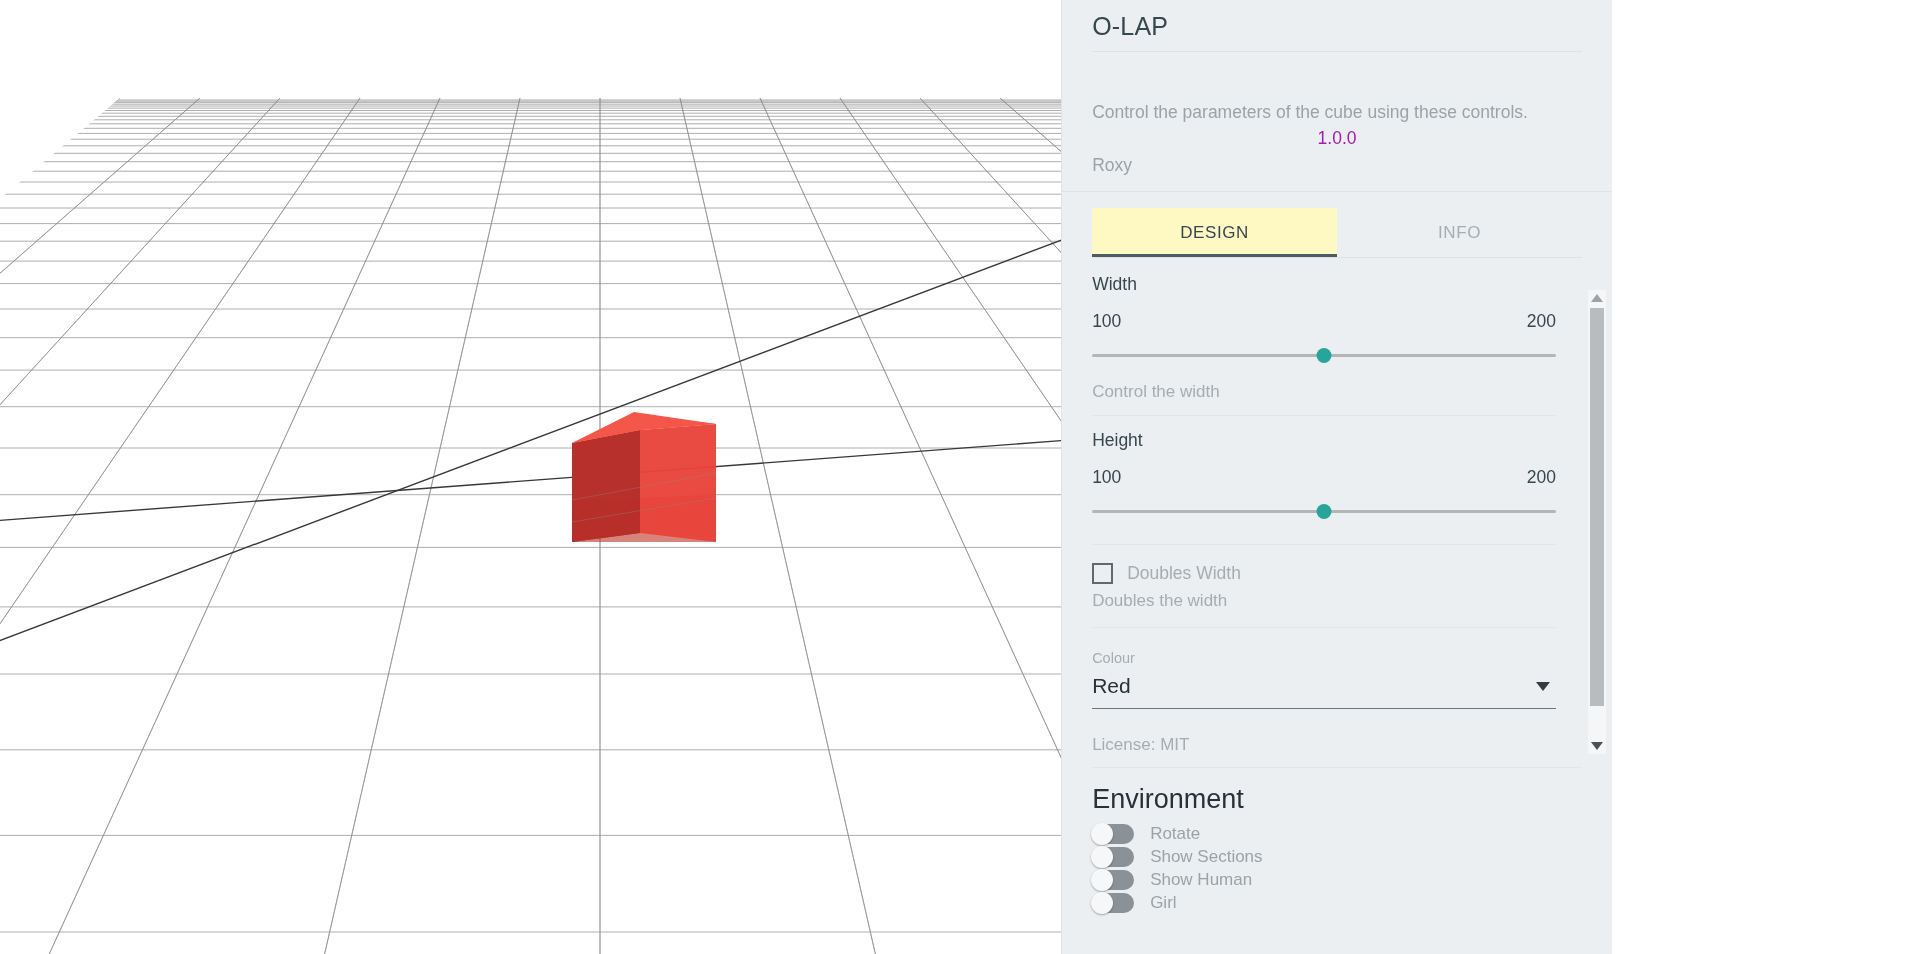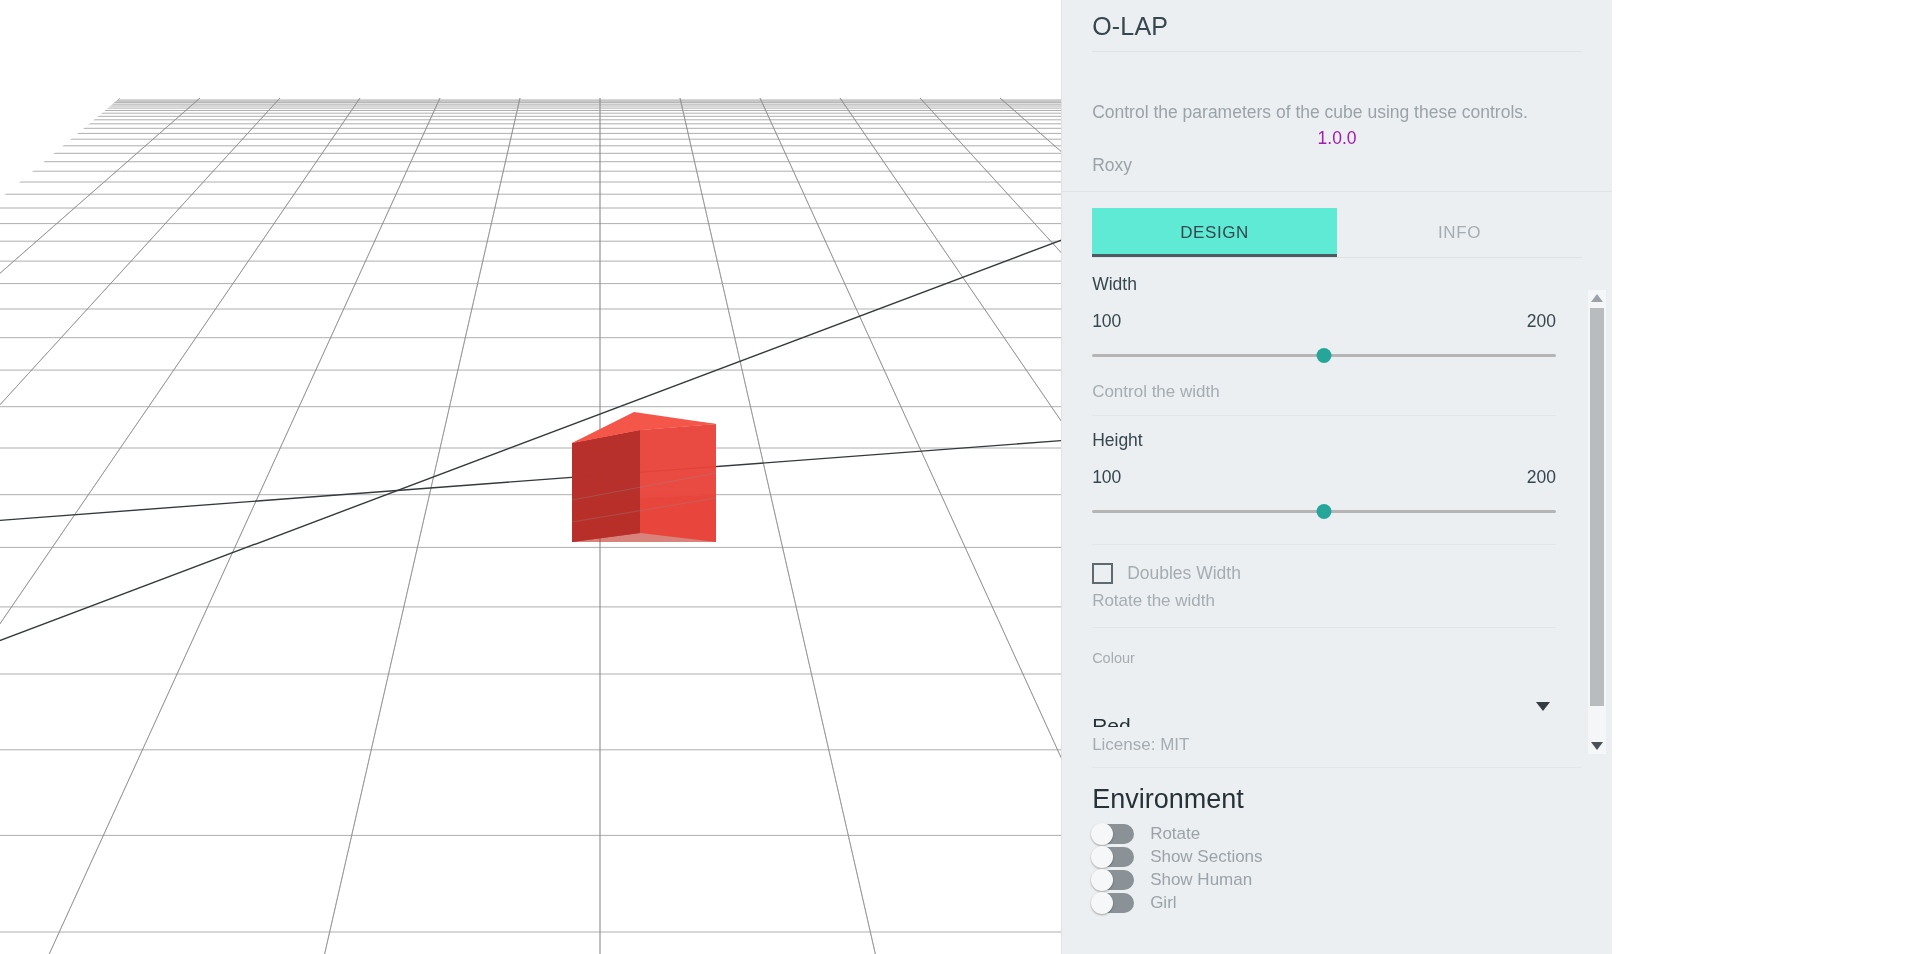--- a/index.html
+++ b/index.html
@@ -49,21 +49,21 @@
   .author  { font-size: 17.5px; color: #9aa3a8; line-height: 1.45; margin-top: 1px;}
   .head-divider { height:1px; background:#dfe3e6; margin: 13px 0 0 0;}
 
   
   .tabs { display:flex; margin: 16px 30px 0 30px; position: relative; }
   .tab {
     flex: 1; text-align:center; font-size: 17px; letter-spacing: .6px;
     padding: 15px 0 14px 0; color:#37474f; cursor:pointer;
     user-select:none;
   }
-  .tab.active { background:#5eead4; color:#37474f; }
+  .tab.active { background:#fef9c3; color:#37474f; }
   .tab.inactive { color:#a5adb2; }
   .tab-underline {
     position:absolute; left:0; bottom:0; width:50%; height:3px; background:#4c5a61;
   }
   .tabs-baseline { height:1px; background:#dfe3e6; margin: 0 30px; }
 
   
   .scroll-area {
     position: relative;
     margin: 0 30px 0 30px;
@@ -95,21 +95,21 @@
     width: 21px; height: 21px; border:2px solid #5f6a70; background:transparent;
   }
   .check-label { font-size:17.5px; color:#a5adb2; }
 
   .select-group { margin-top: 22px; }
   .select-caption { font-size: 14.5px; color:#a5adb2; }
   .select-control {
     display:flex; align-items:center; justify-content:space-between;
     padding: 8px 2px 10px 0; border-bottom:1px solid #6b757b; cursor:pointer;
   }
-  .select-value { font-size: 21px; color:#263238;margin-top:40px; }
+  .select-value { font-size: 21px; color:#263238; }
   .caret { width:0; height:0; border-left:7px solid transparent; border-right:7px solid transparent;
            border-top:9px solid #333c41; margin-right: 4px; }
 
   
   .scrollbar {
     position:absolute; right: 6px; top: 290px; width: 18px; height: 464px;
     background:#f4f6f7;
   }
   .sb-arrow-up, .sb-arrow-down {
     position:absolute; left:50%; transform:translateX(-50%); width:0;height:0;
@@ -312,21 +312,21 @@
             <div class="slider-thumb" style="left:50%;"></div>
           </div>
           <div class="row-divider" style="margin-top:18px;"></div>
         </div>
 
         <div>
           <div class="check-row">
             <div class="checkbox-box"></div>
             <div class="check-label">Doubles Width</div>
           </div>
-          <div class="helper" style="margin-top:7px;">Rotate the width</div>
+          <div class="helper" style="margin-top:7px;">Doubles the width</div>
           <div class="row-divider" style="margin-top:16px;"></div>
         </div>
 
         <div class="select-group">
           <div class="select-caption">Colour</div>
           <div class="select-control">
             <span class="select-value">Red</span>
             <span class="caret"></span>
           </div>
         </div>

